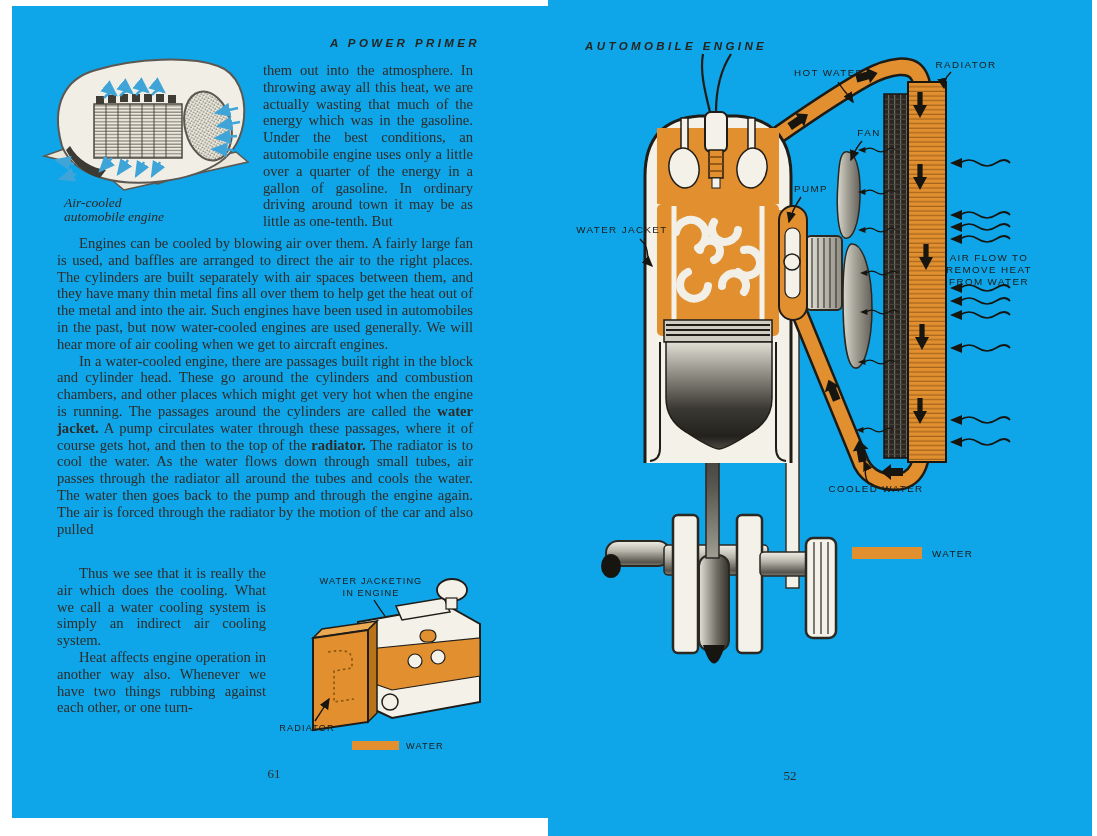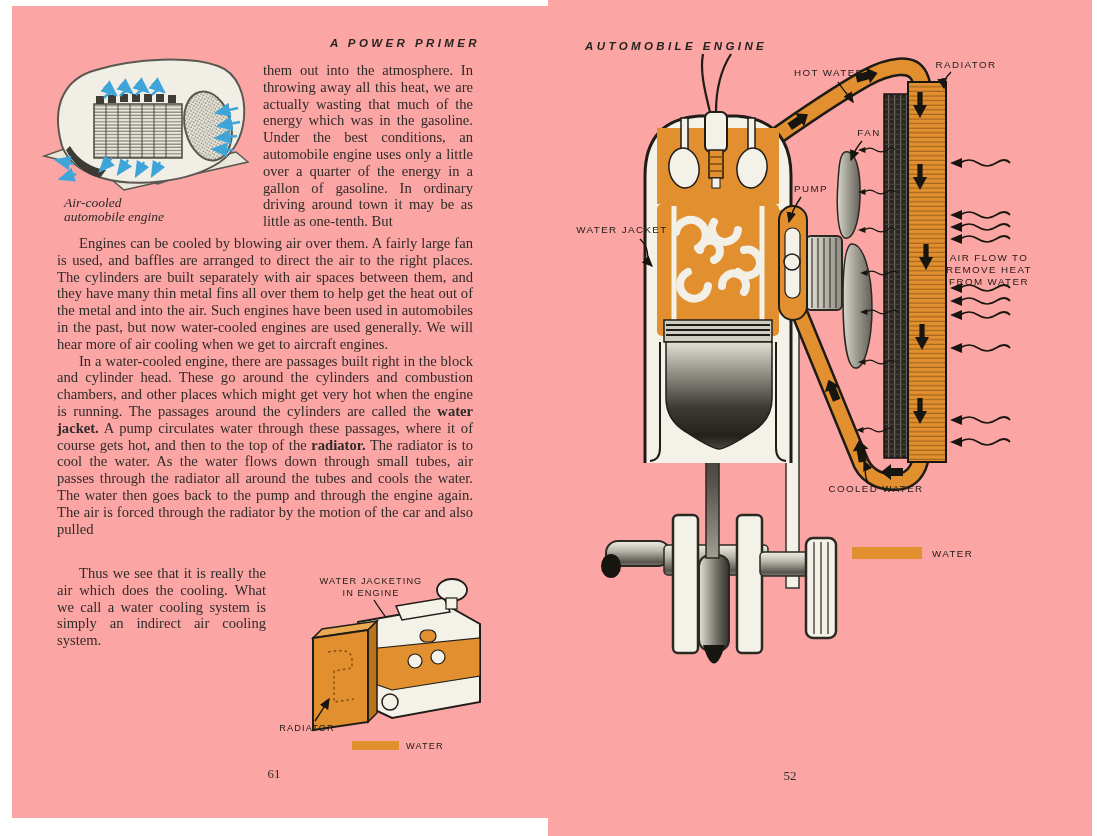--- a/index.html
+++ b/index.html
@@ -1,19 +1,19 @@
 <!DOCTYPE html>
 <html><head>
 <meta charset="utf-8">
 <style>
   * { margin:0; padding:0; box-sizing:border-box; }
   html,body { width:1097px; height:836px; background:#ffffff; }
   body { font-family:"Liberation Serif", serif; }
   .spread { position:relative; width:1097px; height:836px; overflow:hidden; background:#ffffff; }
-  .page { position:absolute; background:#fca5a5; }
+  .page { position:absolute; background:#0ea5e9; }
   #page-left  { left:12px; top:6px;  width:536px; height:812px; }
   #page-right { left:548px; top:0;   width:544px; height:836px; }
   .running-head {
     position:absolute; font-family:"Liberation Sans", sans-serif;
     font-weight:bold; font-style:italic; font-size:11.5px;
     letter-spacing:3.4px; color:#26241F; white-space:nowrap;
   }
   .body-text { color:#2E2C28; text-align:justify; }
   .lt { font-size:14.6px; line-height:16.8px; }
   .rt { font-size:15px;  line-height:19.5px; }
@@ -111,20 +111,21 @@
       <p>them out into the atmosphere. In throwing away all this heat, we are actually wasting that much of the energy which was in the gasoline. Under the best conditions, an automobile engine uses only a little over a quarter of the energy in a gallon of gasoline. In ordinary driving around town it may be as little as one-tenth. But</p>
     </div>
 
     <div class="abs body-text lt" style="left:45px; top:229px; width:416px;">
       <p class="ind">Engines can be cooled by blowing air over them. A fairly large fan is used, and baffles are arranged to direct the air to the right places. The cylinders are built separately with air spaces between them, and they have many thin metal fins all over them to help get the heat out of the metal and into the air. Such engines have been used in automobiles in the past, but now water-cooled engines are used generally. We will hear more of air cooling when we get to aircraft engines.</p>
       <p class="ind"><span>In a water-cooled engine, there are passages built right in the block and cylinder head. These go around the cylinders and combustion chambers, and other places which might get very hot when the engine is running. The passages around the cylinders are called the </span><b>water jacket.</b><span> A pump circulates water through these passages, where it of course gets hot, and then to the top of the </span><b>radiator.</b><span> The radiator is to cool the water. As the water flows down through small tubes, air passes through the radiator all around the tubes and cools the water. The water then goes back to the pump and through the engine again. The air is forced through the radiator by the motion of the car and also pulled</span></p>
     </div>
 
     <div class="abs body-text lt" style="left:45px; top:559px; width:209px;">
       <p class="ind">Thus we see that it is really the air which does the cooling. What we call a water cooling system is simply an indirect air cooling system.</p>
+      <p class="ind">Heat affects engine operation in another way also. Whenever we have two things rubbing against each other, or one turn-</p>
     </div>
 
     <svg class="abs" style="left:266px; top:556px;" width="212" height="202" viewBox="278 562 212 202">
       <defs>
         <marker id="mA2" markerWidth="9" markerHeight="8" refX="7" refY="3.5" orient="auto">
           <path d="M0,0 L8,3.5 L0,7 Z" fill="#17150F"></path>
         </marker>
       </defs>
       <text x="371" y="584" text-anchor="middle" class="small">WATER JACKETING</text>
       <text x="371" y="596" text-anchor="middle" class="small">IN ENGINE</text>

